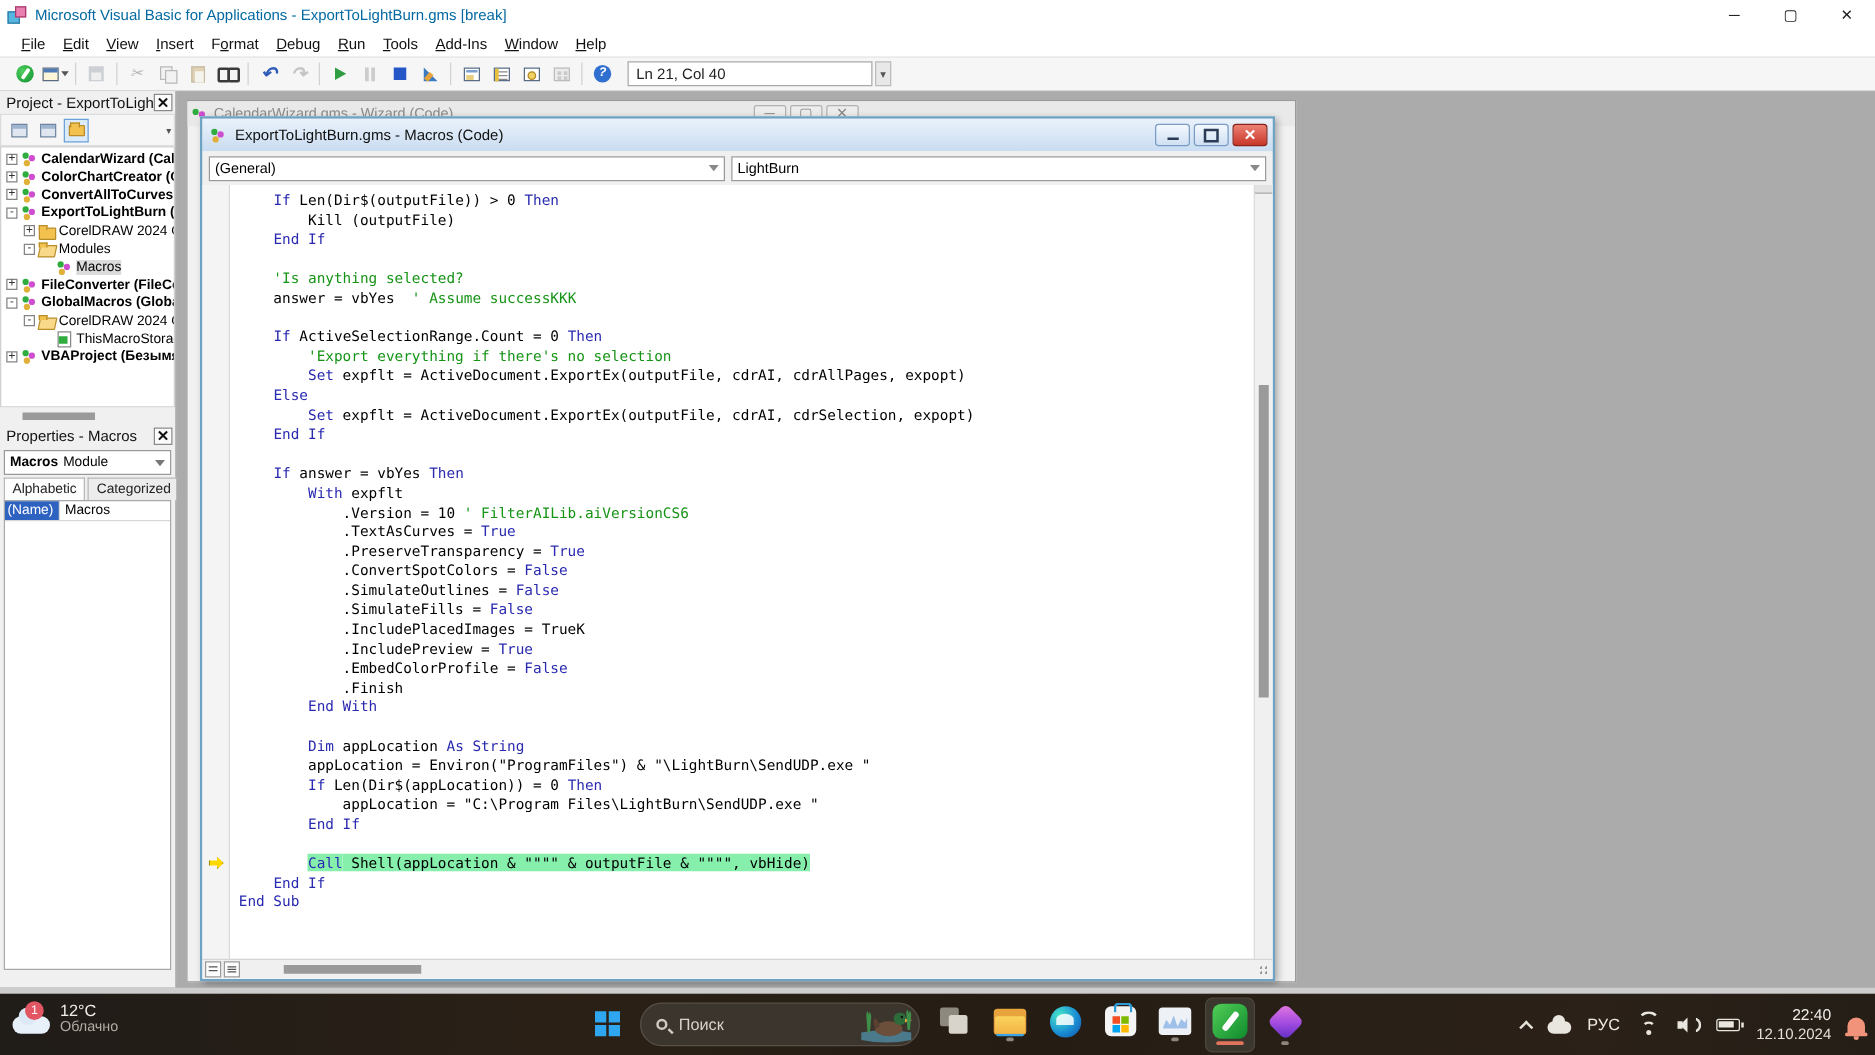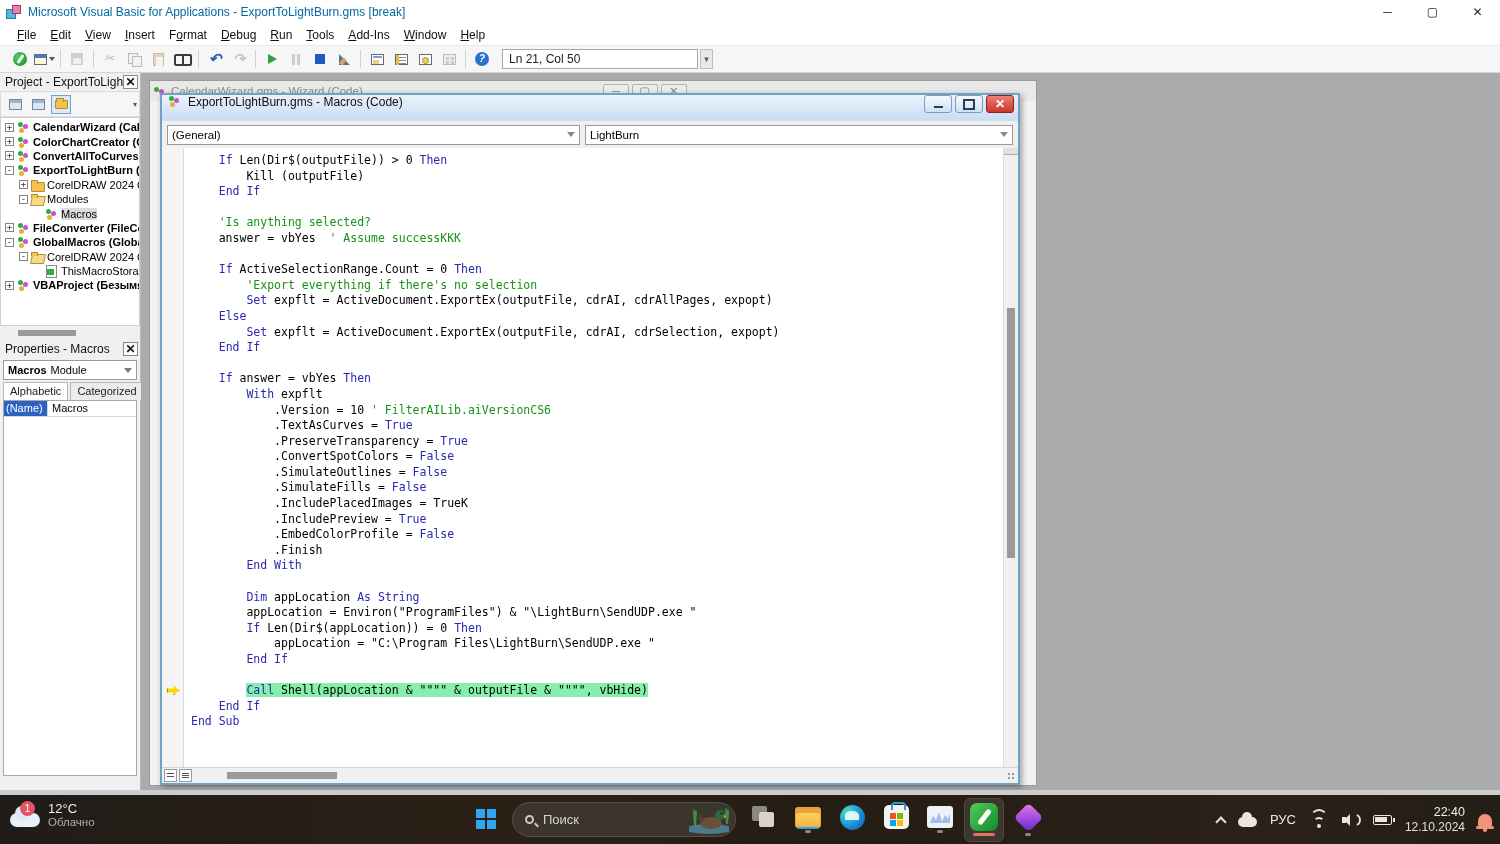--- a/index.html
+++ b/index.html
@@ -117,21 +117,21 @@
   .mdi { flex:1; position:relative; background:#ababab; overflow:hidden; }
   .bg-window { position:absolute; left:8px; top:7px; width:888px; height:706px; background:#f1f1f1; border:1px solid #9a9a9a; }
   .bgw-title { height:20px; display:flex; align-items:center; padding:0 4px; background:#e9e9e9; }
   .bgw-title .bicon { width:12px; height:10px; margin-right:5px; position:relative; }
   .bgw-title .bicon::before { content:""; position:absolute; left:0; top:1px; width:5px; height:5px; border-radius:50%; background:#2fae3f; box-shadow:5px 2px 0 #cf4ecf; }
   .bgw-title span { font-size:11.5px; color:#8a8a8a; }
   .bgw-btns { margin-left:240px; display:flex; gap:3px; }
   .bgw-btn { width:26px; height:14px; background:#ececec; border:1px solid #b2b2b2; border-radius:2px; font-size:8px; color:#8a8a8a; text-align:center; line-height:12px; }
 
   .code-window { position:absolute; left:19px; top:20px; width:860px; height:692px; background:#f0f0f0; border:2px solid #6fa3c4; box-shadow:2px 2px 6px rgba(0,0,0,.35); display:flex; flex-direction:column; }
-  .cw-titlebar { height:26px; background:linear-gradient(#eaf2fb,#c9dcf1); display:flex; padding:0 4px 0 6px; flex:0 0 auto; }
+  .cw-titlebar { height:26px; background:linear-gradient(#eaf2fb,#c9dcf1); display:flex; align-items:center; padding:0 4px 0 6px; flex:0 0 auto; }
   .cw-icon { width:14px; height:12px; position:relative; margin-right:6px; }
   .cw-icon::before { content:""; position:absolute; left:1px; top:1px; width:5px; height:5px; border-radius:50%; background:#2fae3f; box-shadow:5px 2px 0 #cf4ecf, 1px 6px 0 #e0b038; }
   .cw-title { font-size:12px; color:#101010; }
   .cw-btns { margin-left:auto; display:flex; gap:3px; }
   .cw-btn { width:28px; height:18px; border-radius:3px; border:1px solid #7a9cc4; background:linear-gradient(#f4f9ff,#cfe0f2); display:flex; align-items:center; justify-content:center; font-size:10px; color:#2a3b55; }
   .cw-btn.min::before { content:""; width:9px; height:2px; background:#2a3b55; margin-top:6px; }
   .cw-btn.max::before { content:""; width:8px; height:7px; border:2px solid #2a3b55; }
   .cw-btn.close { background:linear-gradient(#ec8173,#c8372a); border-color:#8a241b; color:#fff; font-weight:bold; font-size:12px; }
   .cw-btn.close::before { content:"\2715"; }
   .cw-combos { height:27px; background:#f0f0f0; display:flex; align-items:center; gap:5px; padding:0 5px; flex:0 0 auto; }
@@ -302,21 +302,21 @@
         <div class="tb-btn">
           <i class="tbi tbi-objbrowser"></i>
         </div>
         <div class="tb-btn disabled">
           <i class="tbi tbi-toolbox"></i>
         </div>
         <div class="tb-sep"></div>
         <div class="tb-btn">
           <i class="tbi tbi-help"></i>
         </div>
-        <div class="pos-field">Ln 21, Col 50</div>
+        <div class="pos-field">Ln 21, Col 40</div>
         <div class="tb-overflow"></div>
       </div>
     <div class="workspace">
       <div class="leftcol">
         <div class="project-panel">
           <div class="panel-title">
             <span>Project - ExportToLight</span>
             <span class="panel-close">✕</span>
           </div>
           <div class="proj-tools">

